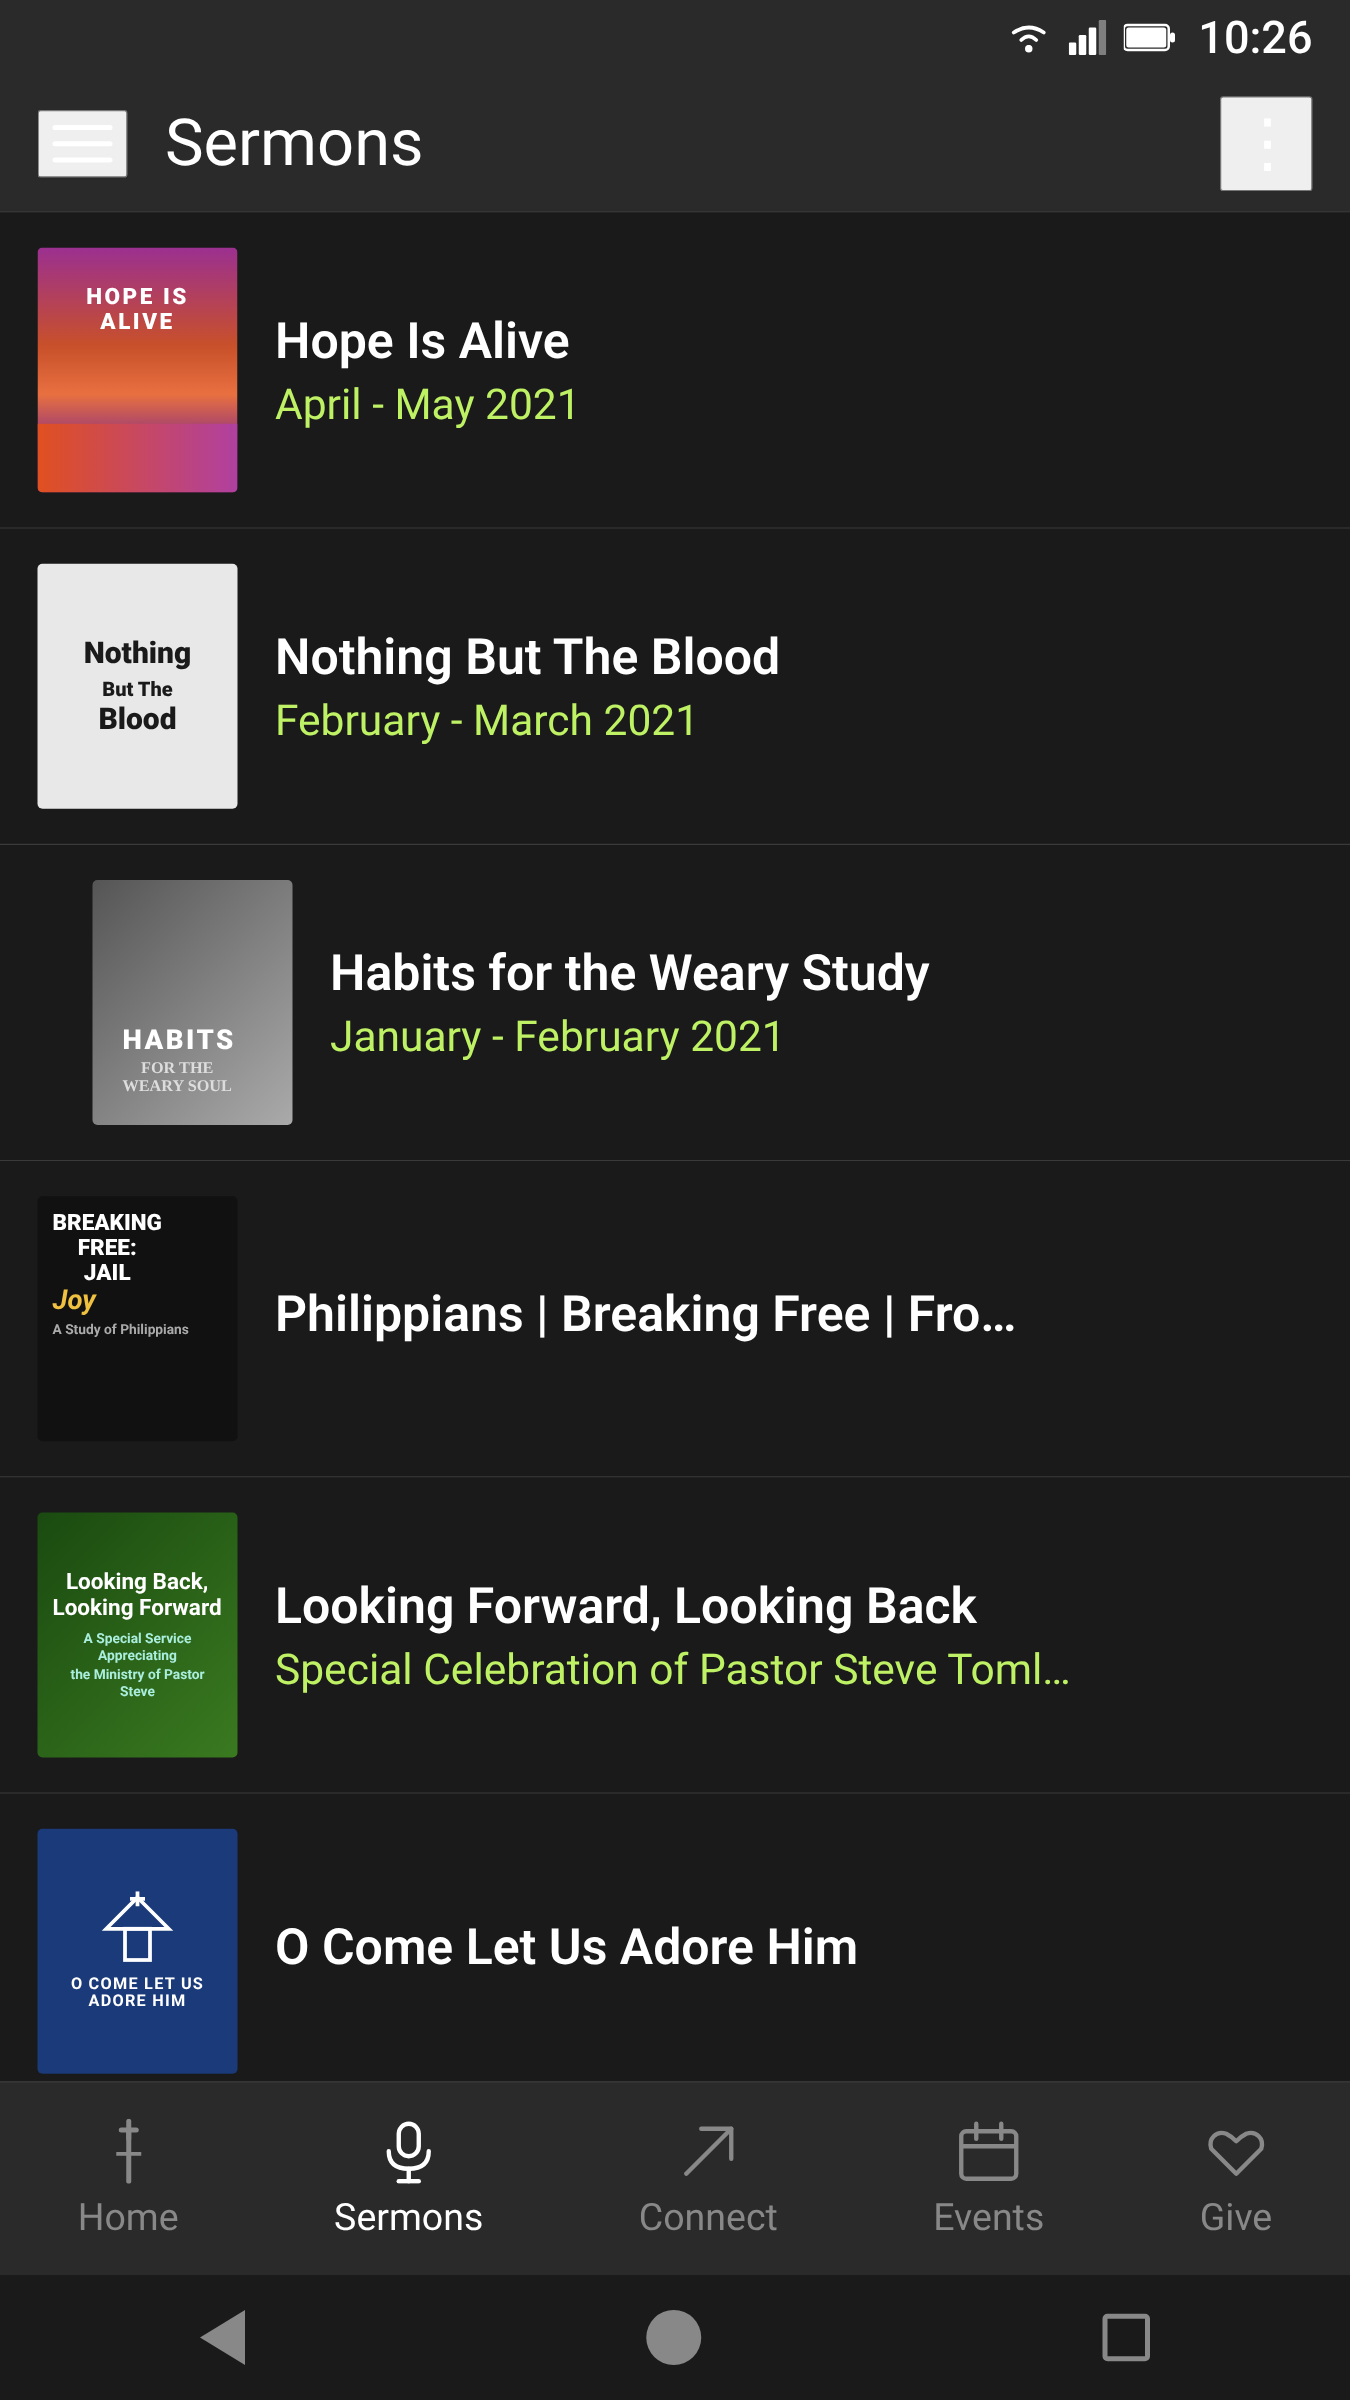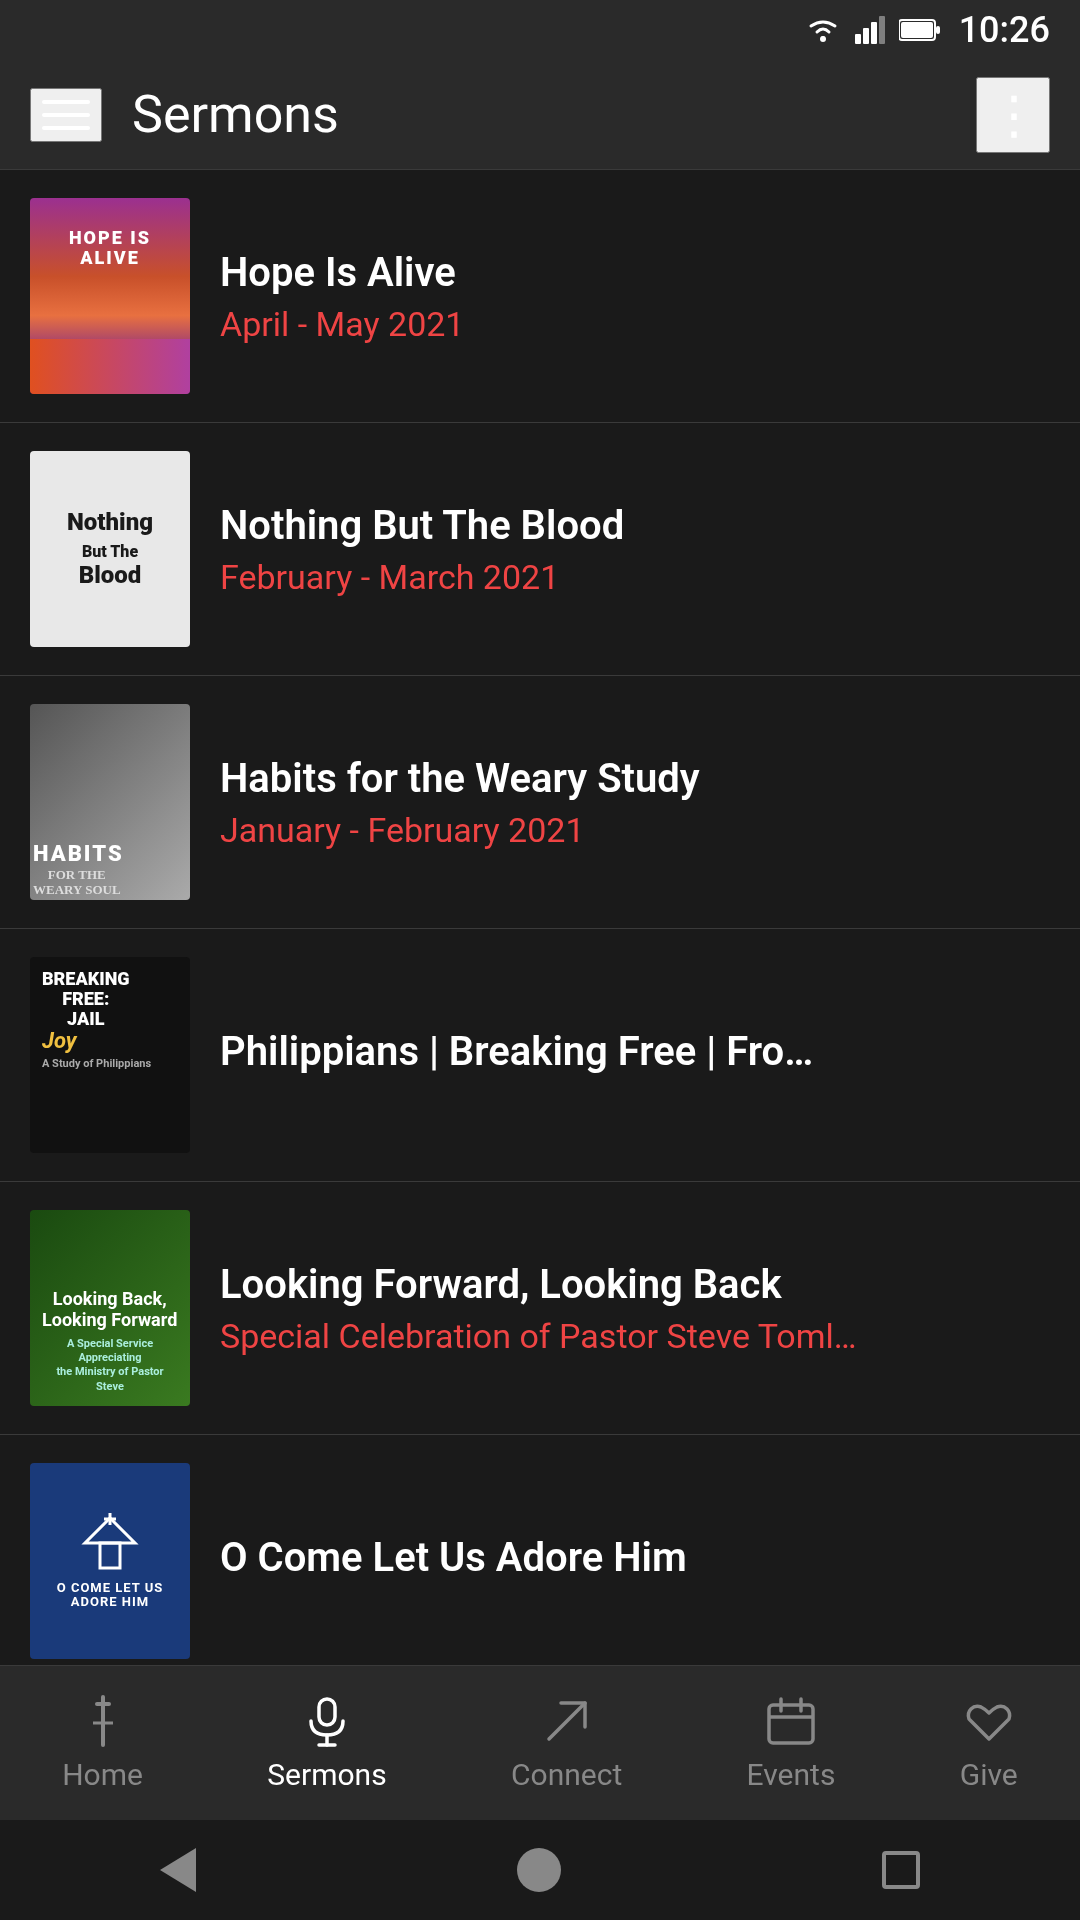--- a/index.html
+++ b/index.html
@@ -164,21 +164,21 @@
       margin-bottom: 8px;
       white-space: nowrap;
       overflow: hidden;
       text-overflow: ellipsis;
       max-width: 800px;
     }
 
     .sermon-subtitle {
       font-size: 34px;
       font-weight: 400;
-      color: #ef4444;
+      color: #bef264;
       white-space: nowrap;
       overflow: hidden;
       text-overflow: ellipsis;
       max-width: 800px;
     }
 
     
     .bottom-nav {
       position: fixed;
       bottom: 100px;
@@ -312,21 +312,21 @@
     <div class="sermon-thumb thumb-nothing" style="background-color:#e8e8e8; flex-direction:column; align-items:center; justify-content:center;">
       <div class="thumb-nothing-text" style="font-size:24px; font-weight:900; color:#1a1a1a; text-align:center; line-height:1.1; text-transform:capitalize;">Nothing<br><span style="font-size:16px;">but the</span><br>Blood</div>
     </div>
     <div class="sermon-info">
       <div class="sermon-title">Nothing But The Blood</div>
       <div class="sermon-subtitle">February - March 2021</div>
     </div>
   </div>
 
   <div class="sermon-item">
-    <div class="sermon-thumb" style="background: linear-gradient(135deg, #555 0%, #aaa 100%); flex-direction:column; align-items:flex-start; justify-content:flex-end; padding:3px;">
+    <div class="sermon-thumb" style="background: linear-gradient(135deg, #555 0%, #aaa 100%); flex-direction:column; align-items:flex-start; justify-content:flex-end; padding:24px;margin-left:44px;">
       <div style="font-size:22px; font-weight:900; color:#fff; text-transform:uppercase; letter-spacing:2px; line-height:1.1;">HABITS</div>
       <div style="font-size:13px; color:#ddd; margin-top:2px; line-height:1.1;font-family:Liberation Serif, serif;">FOR THE<br>WEARY SOUL</div>
     </div>
     <div class="sermon-info">
       <div class="sermon-title">Habits for the Weary Study</div>
       <div class="sermon-subtitle">January - February 2021</div>
     </div>
   </div>
 
   <div class="sermon-item">
@@ -335,21 +335,21 @@
       <div style="font-size:22px; font-weight:700; color:#f0c040; font-style:italic;">Joy</div>
       <div style="font-size:11px; color:#aaa; margin-top:4px;">A Study of Philippians</div>
     </div>
     <div class="sermon-info">
       <div class="sermon-title">Philippians | Breaking Free | Fro…</div>
       <div class="sermon-subtitle"></div>
     </div>
   </div>
 
   <div class="sermon-item">
-    <div class="sermon-thumb" style="background: linear-gradient(135deg, #1a4a10 0%, #3a7a20 100%); flex-direction:column; align-items:flex-start; justify-content:flex-end; padding:12px;">
+    <div class="sermon-thumb" style="background: linear-gradient(135deg, #1a4a10 0%, #3a7a20 100%); flex-direction:column; align-items:flex-start; justify-content:center; padding:12px;">
       <div style="font-size:18px; font-weight:700; color:#fff; line-height:1.2;">Looking Back,<br>Looking Forward</div>
       <div style="font-size:11px; color:#aed; margin-top:6px; line-height:1.3;">A Special Service Appreciating<br>the Ministry of Pastor Steve</div>
     </div>
     <div class="sermon-info">
       <div class="sermon-title">Looking Forward, Looking Back</div>
       <div class="sermon-subtitle">Special Celebration of Pastor Steve Toml…</div>
     </div>
   </div>
 
   <div class="sermon-item">

